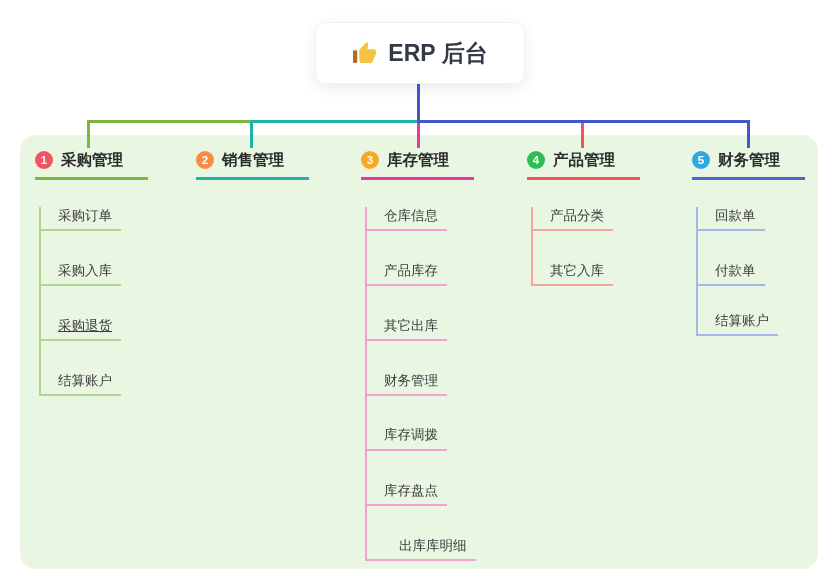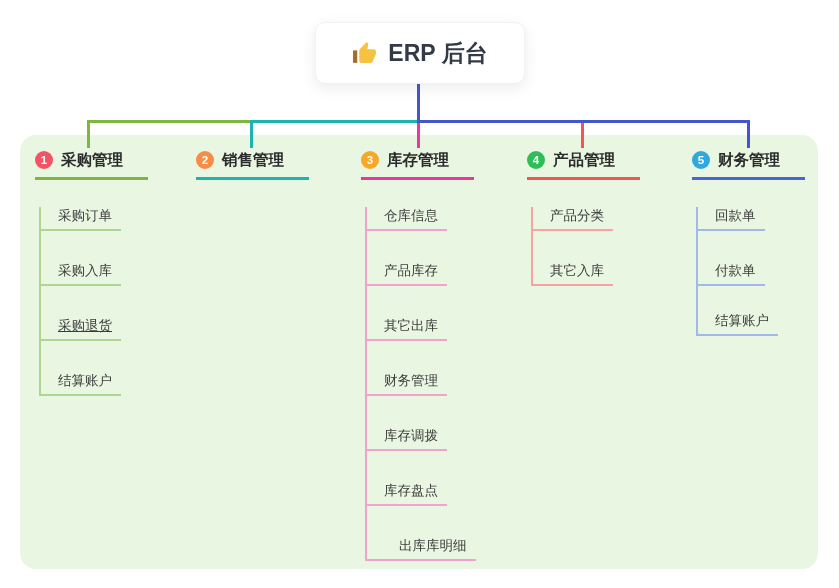--- a/index.html
+++ b/index.html
@@ -84,21 +84,21 @@
       <div class="column" style="left: 361px; top: 148px;">
         <div class="branch-header" style="border-bottom-color: rgb(231, 58, 156);">
           <span class="badge" style="background: rgb(248, 167, 39);">3</span>
           <span>库存管理</span>
         </div>
         <div class="children" style="border-left-color: rgb(242, 162, 205);">
           <div class="child" style="border-bottom-color: rgb(242, 162, 205);">仓库信息</div>
           <div class="child" style="border-bottom-color: rgb(242, 162, 205);">产品库存</div>
           <div class="child" style="border-bottom-color: rgb(242, 162, 205);">其它出库</div>
           <div class="child" style="border-bottom-color: rgb(242, 162, 205);">财务管理</div>
-          <div class="child" style="border-bottom-color: rgb(242, 162, 205);">库存调拨</div>
+          <div class="child" style="border-bottom-color: rgb(242, 162, 205); font-family: Liberation Mono, monospace;">库存调拨</div>
           <div class="child" style="border-bottom-color: rgb(242, 162, 205);">库存盘点</div>
           <div class="child" style="border-bottom-color: rgb(242, 162, 205); padding-left: 32px;">出库库明细</div>
         </div>
       </div>
       <div class="column" style="left: 527px; top: 148px;">
         <div class="branch-header" style="border-bottom-color: rgb(241, 85, 87);">
           <span class="badge" style="background: rgb(47, 189, 88);">4</span>
           <span>产品管理</span>
         </div>
         <div class="children" style="border-left-color: rgb(247, 163, 164);">

